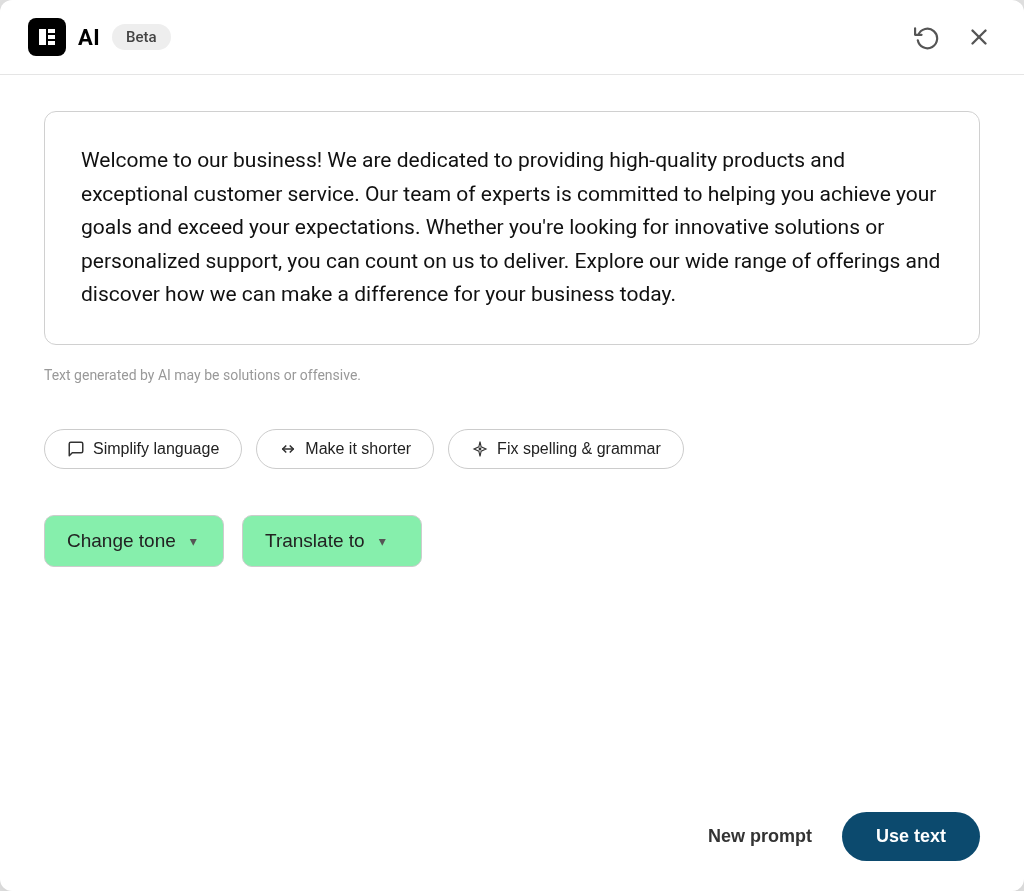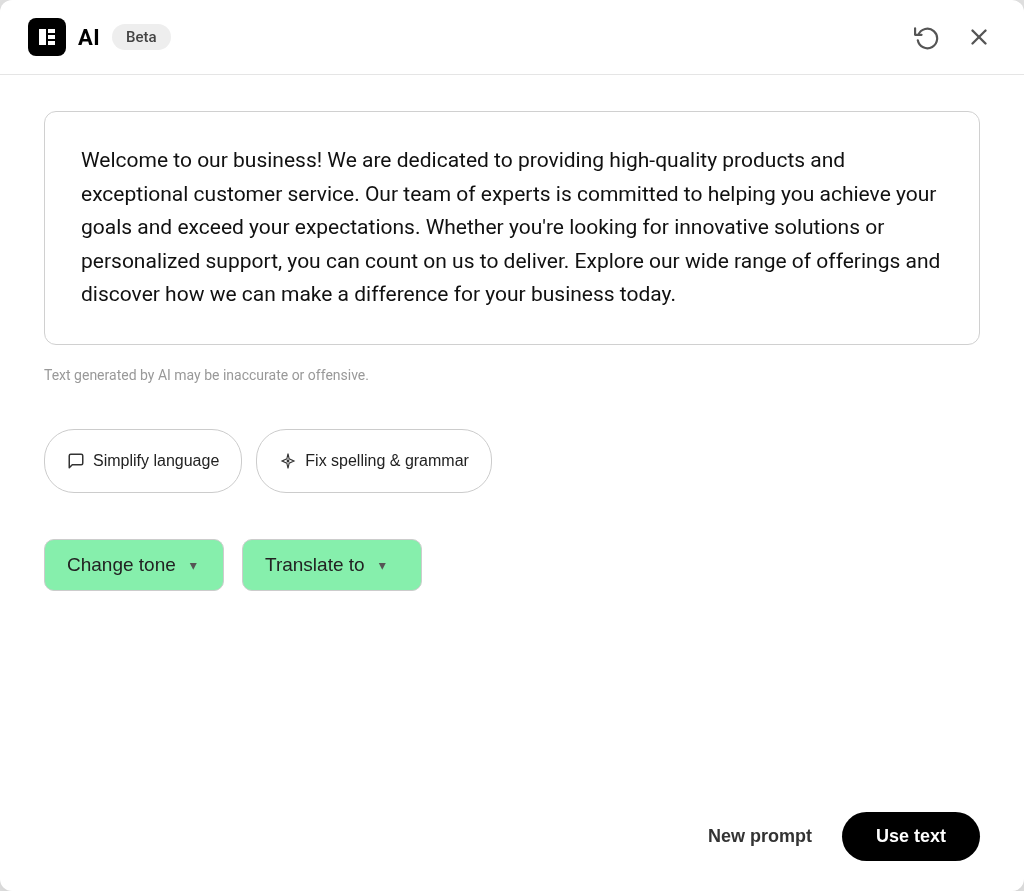--- a/index.html
+++ b/index.html
@@ -127,21 +127,21 @@
       gap: 14px;
       margin-bottom: 38px;
     }
 
     .chip {
       display: flex;
       align-items: center;
       gap: 8px;
       border: 1.5px solid #ccc;
       border-radius: 30px;
-      padding: 22px 22px;
+      padding: 10px 22px;
       font-size: 16px;
       color: #222;
       background: #fff;
       cursor: pointer;
       font-weight: 500;
       transition: background 0.15s, border-color 0.15s;
       white-space: nowrap;
     }
 
     .chip-icon {
@@ -191,21 +191,21 @@
       background: none;
       border: none;
       font-size: 18px;
       color: #333;
       cursor: pointer;
       font-weight: 600;
       padding: 12px 8px;
     }
 
     .use-text-btn {
-      background: #000000;
+      background: #0c4a6e;
       border: none;
       border-radius: 28px;
       padding: 14px 34px;
       font-size: 18px;
       color: #fff;
       font-weight: 700;
       cursor: pointer;
       transition: background 0.15s;
     }
   </style>
@@ -239,34 +239,44 @@
           <line x1="6" y1="6" x2="18" y2="18"></line>
         </svg>
       </button>
     </div>
   </div>
 
   <div class="main-content">
 
     <div class="text-output-box">Welcome to our business! We are dedicated to providing high-quality products and exceptional customer service. Our team of experts is committed to helping you achieve your goals and exceed your expectations. Whether you're looking for innovative solutions or personalized support, you can count on us to deliver. Explore our wide range of offerings and discover how we can make a difference for your business today.</div>
 
-    <div class="disclaimer">Text generated by AI may be inaccurate or offensive.</div>
+    <div class="disclaimer">Text generated by AI may be solutions or offensive.</div>
 
     <div class="action-chips">
 
       <button class="chip">
         <span class="chip-icon">
           <svg width="18" height="18" viewBox="0 0 24 24" fill="none" stroke="#333" stroke-width="2" stroke-linecap="round" stroke-linejoin="round">
             <path d="M21 15a2 2 0 0 1-2 2H7l-4 4V5a2 2 0 0 1 2-2h14a2 2 0 0 1 2 2z"></path>
           </svg>
         </span>
         <span>Simplify language</span>
       </button>
 
 
+      <button class="chip">
+        <span class="chip-icon">
+          <svg width="18" height="18" viewBox="0 0 24 24" fill="none" stroke="#333" stroke-width="2.2" stroke-linecap="round" stroke-linejoin="round">
+            <line x1="5" y1="12" x2="19" y2="12"></line>
+            <polyline points="9 8 5 12 9 16"></polyline>
+            <polyline points="15 8 19 12 15 16"></polyline>
+          </svg>
+        </span>
+        <span>Make it shorter</span>
+      </button>
 
       <button class="chip">
         <span class="chip-icon">
           <svg width="18" height="18" viewBox="0 0 24 24" fill="none" stroke="#333" stroke-width="1.8">
             <path d="M12 2 L13.5 9 L20 12 L13.5 15 L12 22 L10.5 15 L4 12 L10.5 9 Z" stroke="#333" stroke-width="1.5"></path>
             <circle cx="12" cy="12" r="1" fill="#333"></circle>
           </svg>
         </span>
         <span>Fix spelling &amp; grammar</span>
       </button>

